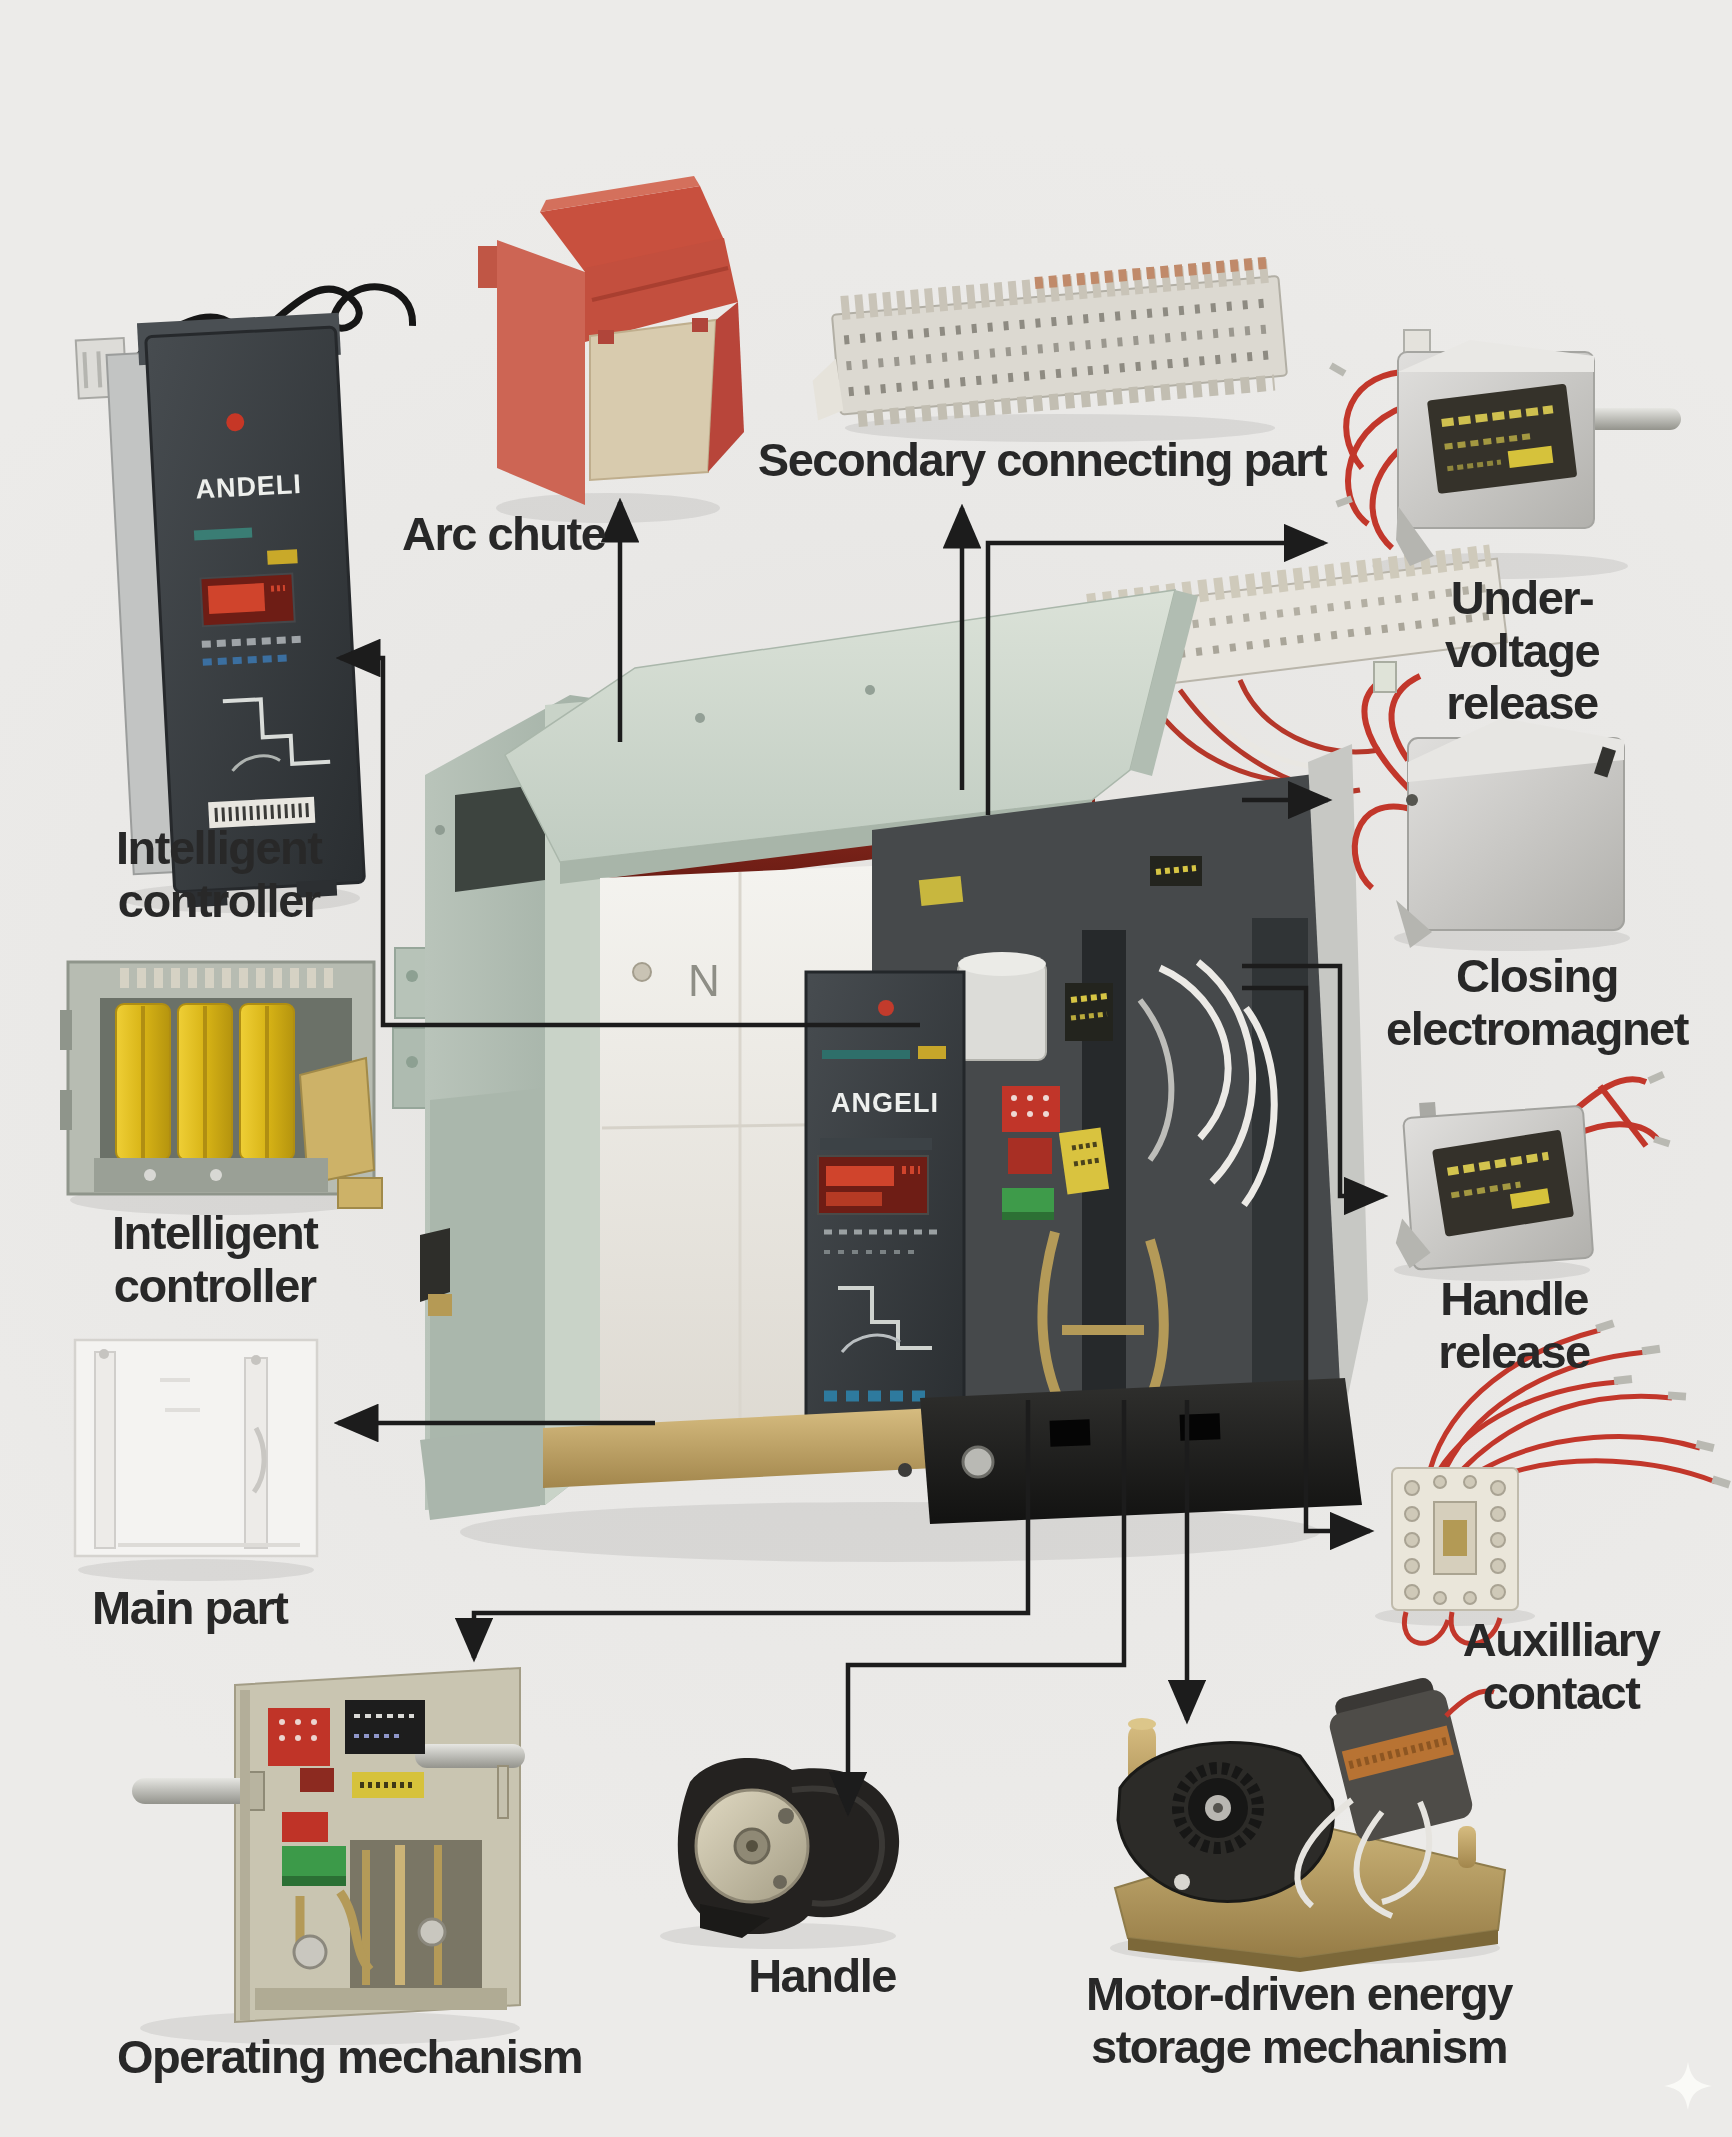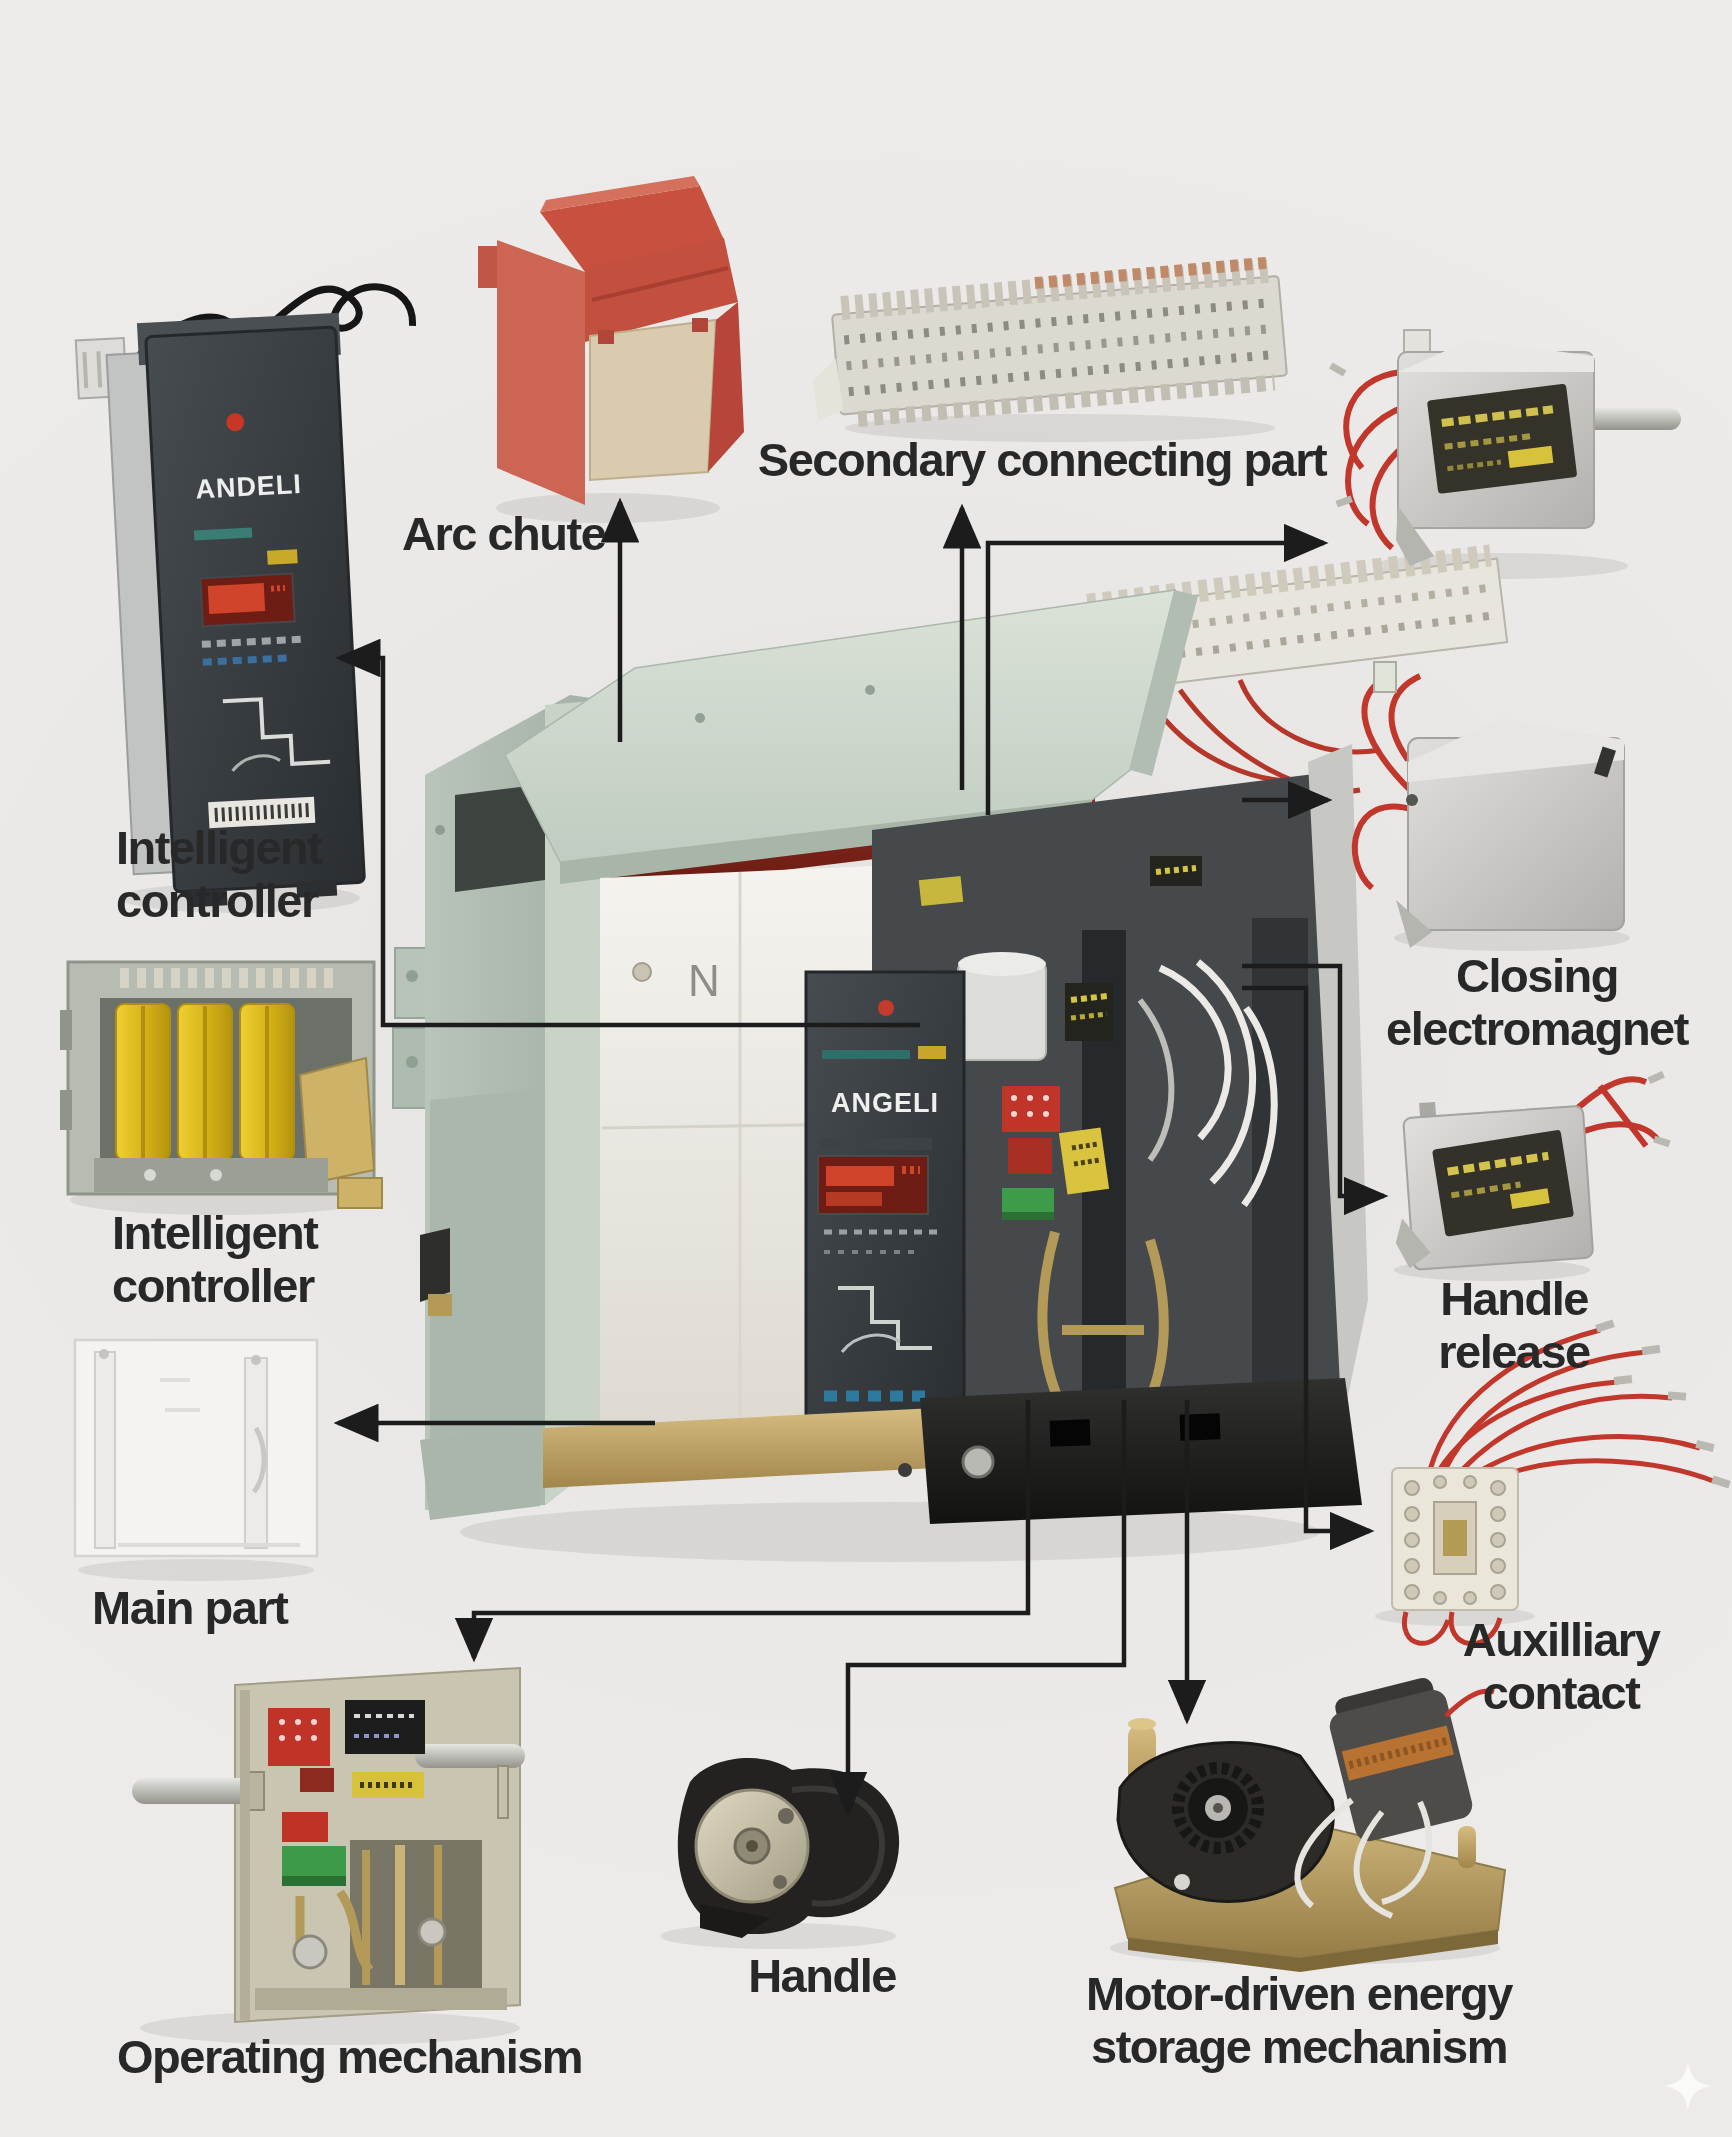--- a/index.html
+++ b/index.html
@@ -1,21 +1,21 @@
 <!DOCTYPE html>
 <html><head>
 <meta charset="utf-8">
 <style>
   html,body{margin:0;padding:0;background:#e9e8e6;}
   #stage{position:relative;width:1732px;height:2137px;overflow:hidden;
          background:radial-gradient(ellipse 1200px 900px at 52% 48%, #e4e2df 0%, #e9e8e6 55%, #ecebe9 100%);
          font-family:"Liberation Sans", sans-serif;}
   svg{position:absolute;left:0;top:0;}
   .lbl{position:absolute;font-weight:700;font-size:47px;line-height:1.12;color:#282828;
-       letter-spacing:-1.5px;white-space:pre-line;transform-origin:left top;}
+       letter-spacing:-1.5px;white-space:pre-line;transform-origin:left top;text-align:center;}
   .lbl.ctr{text-align:center;transform:translateX(-50%);}
   .svgtxt{font-family:"Liberation Sans",sans-serif;}
 </style>
 </head>
 <body>
 
 <div id="stage">
 
 <svg width="1732" height="2137" viewBox="0 0 1732 2137">
  <defs>
@@ -480,20 +480,22 @@
    <path d="M1187,1400 L1187,1720" marker-end="url(#ah)"></path>
  </g>
 
  <path d="M1688,2062 C1691,2078 1696,2083 1712,2086 C1696,2089 1691,2094 1688,2110 C1685,2094 1680,2089 1664,2086 C1680,2083 1685,2078 1688,2062 Z" fill="#fbfbf8" opacity="0.95"></path>
 </svg>
 
 <div class="lbl" style="left:116px;top:822px;">Intelligent
 controller</div>
 <div class="lbl" style="left:402px;top:508px;">Arc chute</div>
 <div class="lbl ctr" style="left:1042px;top:434px;">Secondary connecting part</div>
+<div class="lbl ctr" style="left:1522px;top:572px;">Under-voltage
+release</div>
 <div class="lbl ctr" style="left:1537px;top:950px;">Closing
 electromagnet</div>
 <div class="lbl ctr" style="left:1514px;top:1273px;">Handle release</div>
 <div class="lbl" style="left:112px;top:1207px;">Intelligent
 controller</div>
 <div class="lbl" style="left:92px;top:1582px;">Main part</div>
 <div class="lbl" style="left:117px;top:2031px;">Operating mechanism</div>
 <div class="lbl ctr" style="left:1561px;top:1614px;">Auxilliary
 contact</div>
 <div class="lbl ctr" style="left:822px;top:1950px;">Handle</div>

